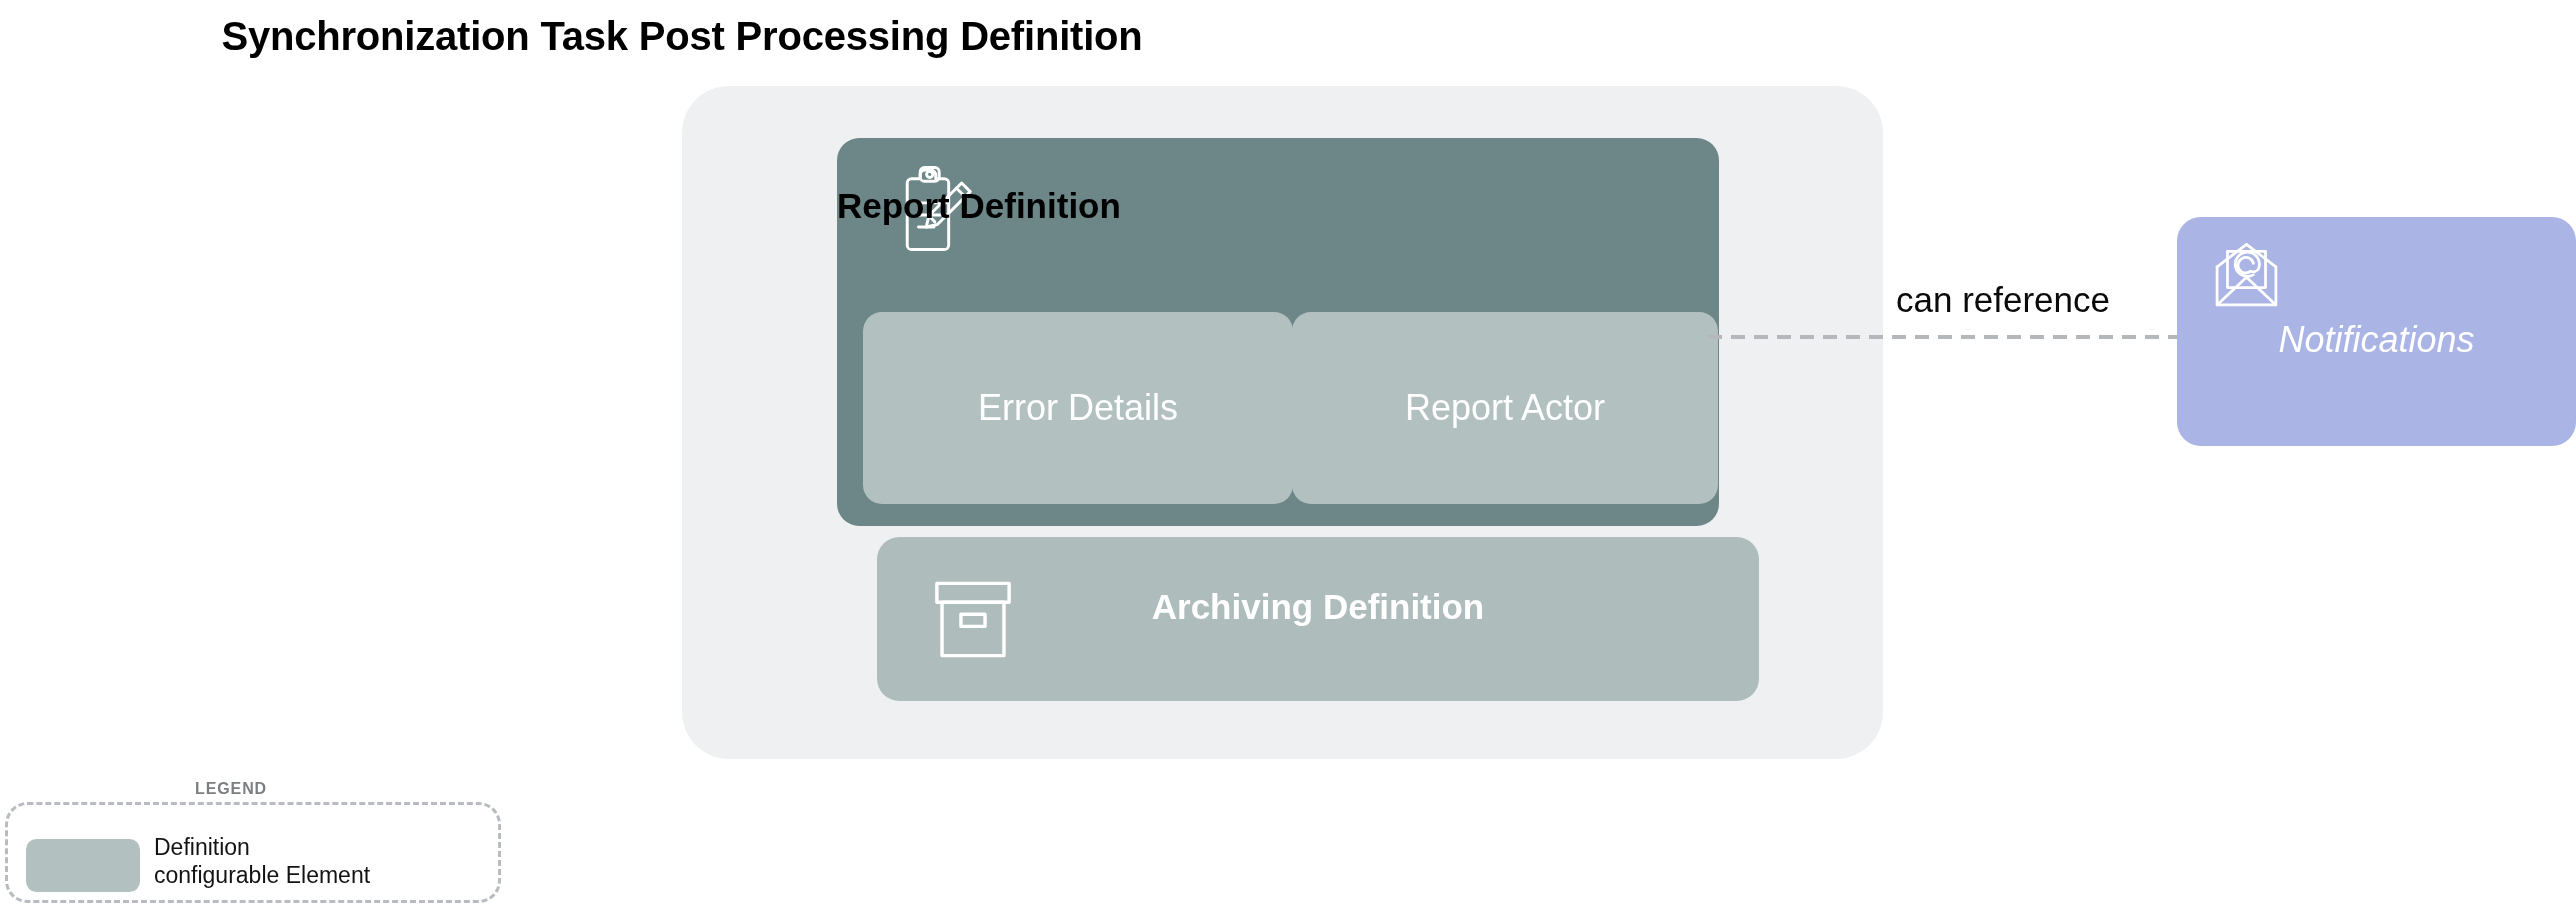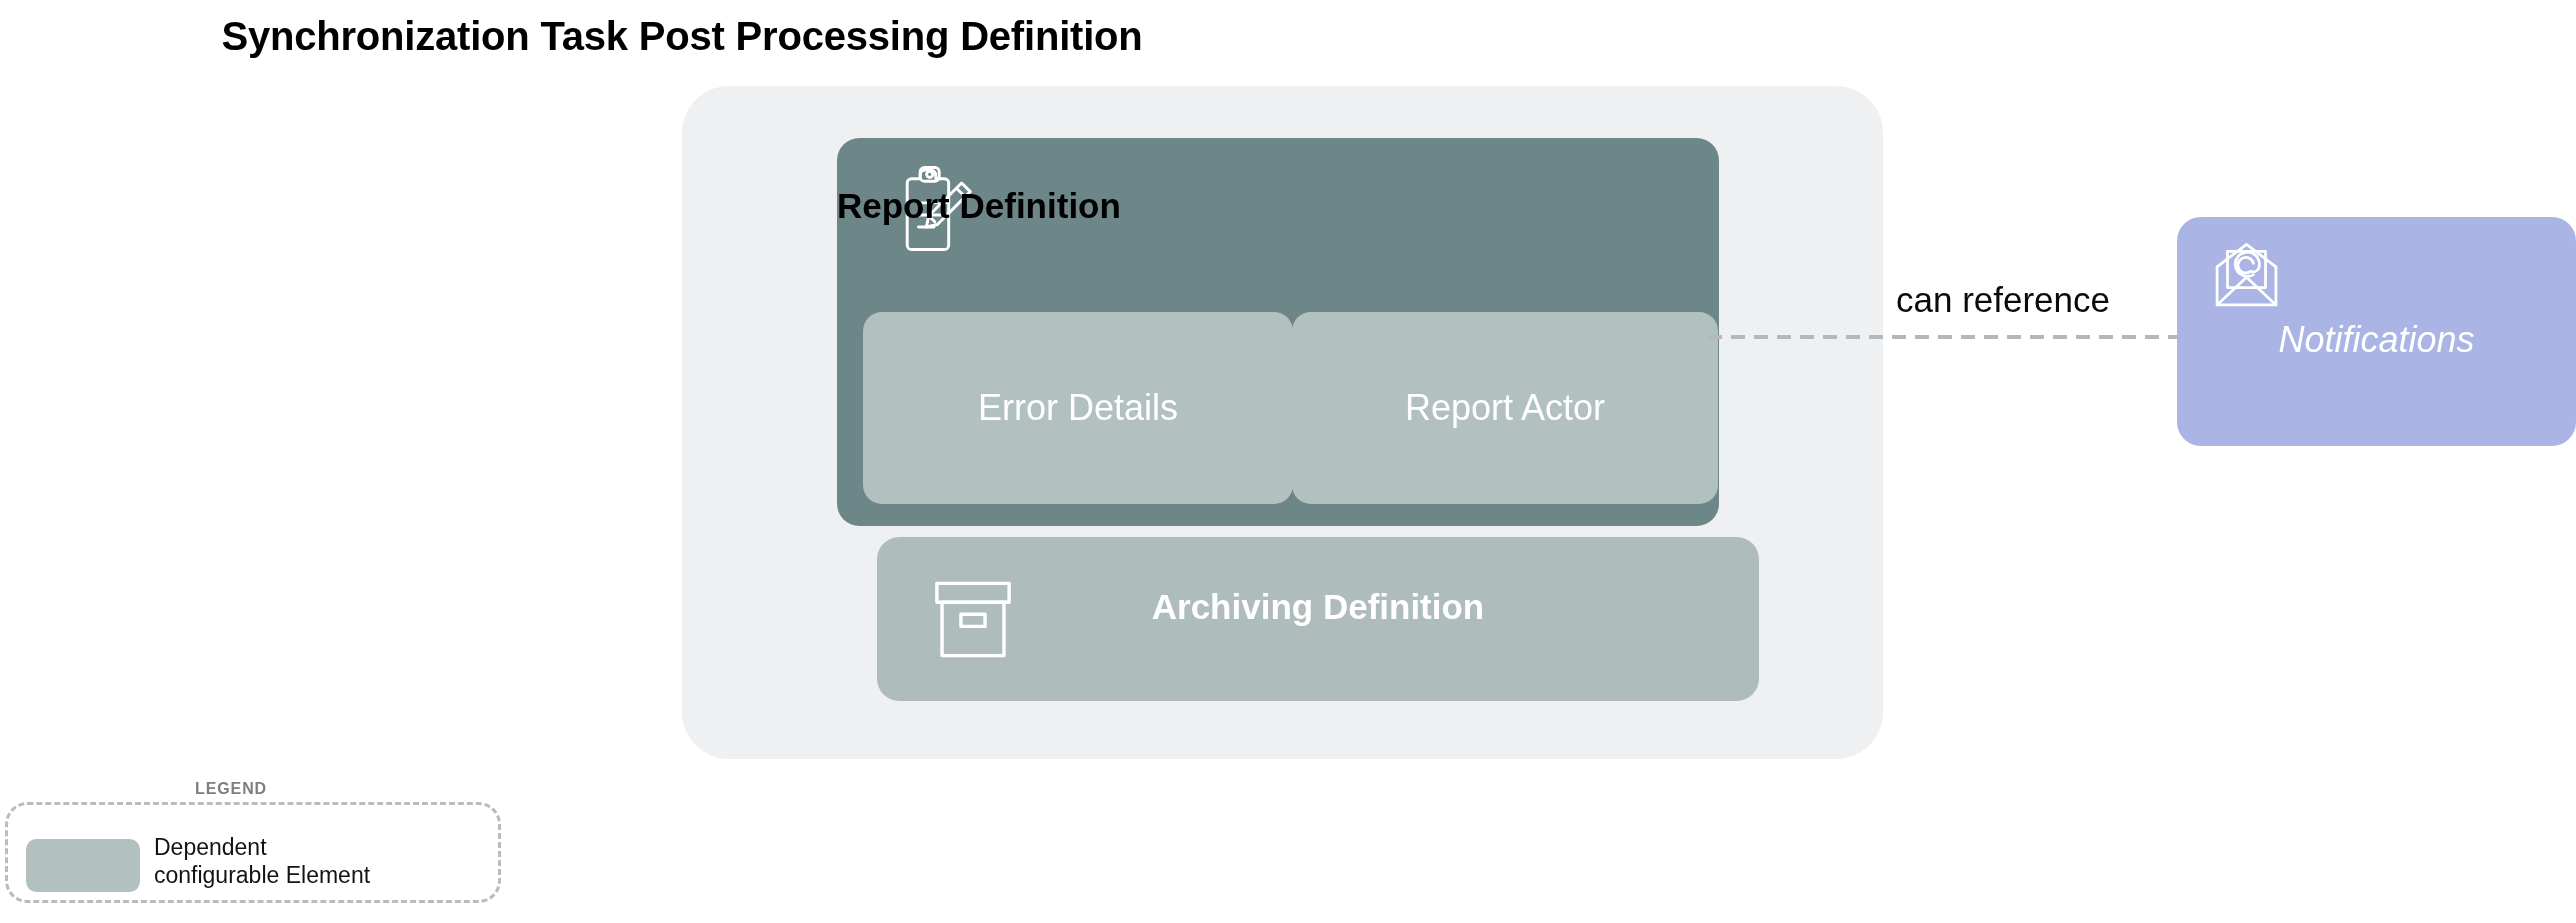--- a/index.html
+++ b/index.html
@@ -288,15 +288,15 @@
       <path d="M14 82 L48 50 L82 82"></path>
       <path d="M56 34 a9 9 0 1 0 -3 9 a7 7 0 0 0 9 -3 a14 14 0 1 0 -6 7"></path>
     </svg>
   </span>
   <div class="nb-title">Notifications</div>
 </div>
 
 <div class="legend-box"></div>
 <div class="legend-title">LEGEND</div>
 <div class="legend-swatch"></div>
-<div class="legend-text">Dependent
+<div class="legend-text">Definition
 configurable Element</div>
 
 
 </body></html>

